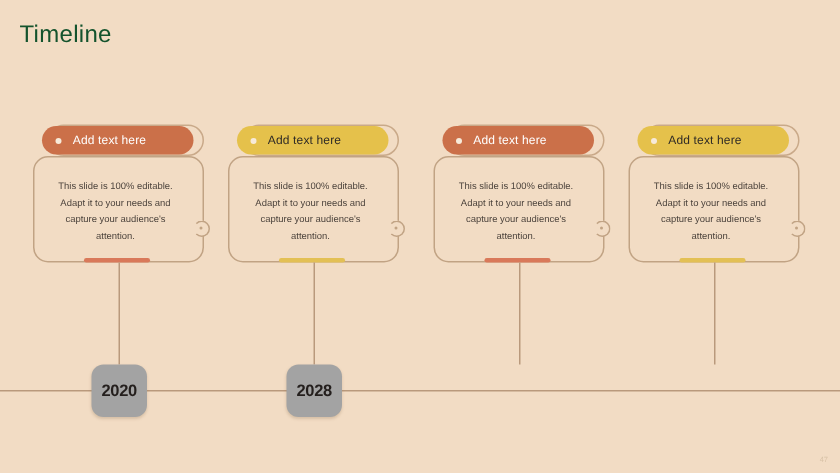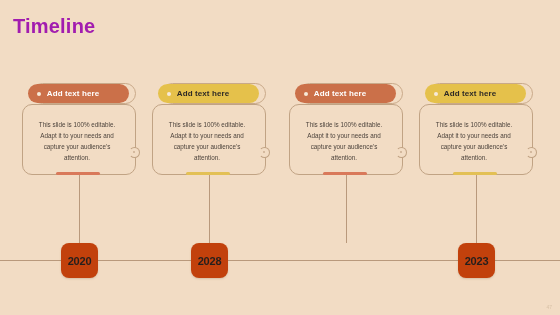--- a/index.html
+++ b/index.html
@@ -13,23 +13,23 @@
     font-family: "Liberation Sans", sans-serif;
     overflow: hidden;
     position: relative;
   }
 
   
   .slide-title {
     position: absolute;
     left: 13px;
     top: 15px;
-    font-size: 20px;
-    font-weight: bold;
-    color: #a21caf;
+    font-size: 16px;
+    font-weight: normal;
+    color: #14532d;
     letter-spacing: 0.2px;
   }
 
   
   .timeline-axis {
     position: absolute;
     left: 0;
     right: 0;
     top: 260px;
     height: 1px;
@@ -89,21 +89,21 @@
     height: 4px;
     border-radius: 50%;
     background: #f7ead9;
     margin-left: 9px;
     flex: 0 0 auto;
   }
   .pill-label {
     flex: 1 1 auto;
     text-align: center;
     font-size: 8px;
-    font-weight: bold;
+    font-weight: normal;
     color: #ffffff;
     padding-right: 24px;
     white-space: nowrap;
     letter-spacing: 0.1px;
   }
   .pill-label.dark {
     color: #2e2a26;
   }
 
   
@@ -179,21 +179,21 @@
     background: #b9997c;
   }
 
   
   .year-box {
     position: absolute;
     left: 47px;
     top: 243px;
     width: 37px;
     height: 35px;
-    background: #c2410c;
+    background: #a3a3a3;
     border-radius: 8px;
     box-shadow: 0 1px 2px rgba(120, 90, 60, 0.22);
     display: flex;
     align-items: center;
     justify-content: center;
   }
   .year-label {
     font-size: 11px;
     font-weight: bold;
     color: #241f1d;
@@ -291,20 +291,17 @@
     </div>
     <div class="card">
       <div class="card-text">This slide is 100% editable. Adapt it to your needs and capture your audience's attention.</div>
       <div class="notch">
         <div class="notch-ring"></div>
         <div class="notch-dot"></div>
       </div>
     </div>
     <div class="accent-bar" style="background:#e3c055;"></div>
     <div class="connector"></div>
-    <div class="year-box">
-      <span class="year-label">2023</span>
-    </div>
   </div>
 
 </div>
 
 <div class="page-number">47</div>
 
 </body></html>

